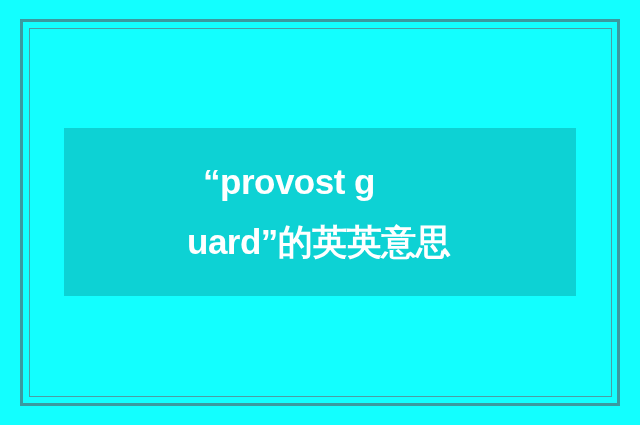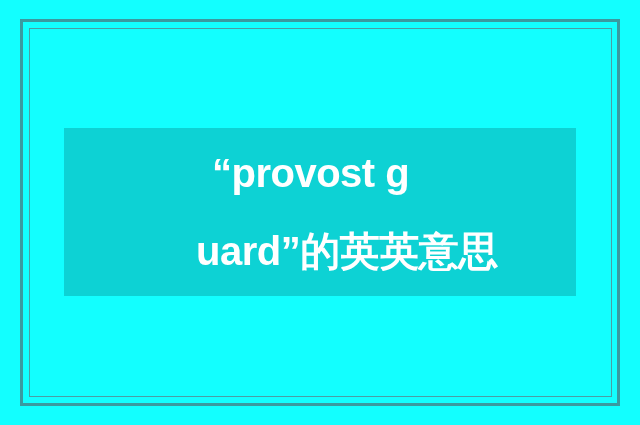--- a/index.html
+++ b/index.html
@@ -59,25 +59,25 @@
     align-items: flex-start;
     justify-content: center;
     box-sizing: border-box;
     padding: 0 0 0 0;
   }
 
   .title-line {
     color: #ffffff;
     font-family: "Liberation Sans", sans-serif;
     font-weight: bold;
-    font-size: 40px;
+    font-size: 35px;
     line-height: 54px;
     letter-spacing: -0.5px;
     white-space: pre;
-    margin: 12px;
+    margin: 3px;
   }
 
   #title-line-1 {
     padding-left: 136px;
   }
 
   #title-line-2 {
     padding-left: 120px;
   }
 </style>

